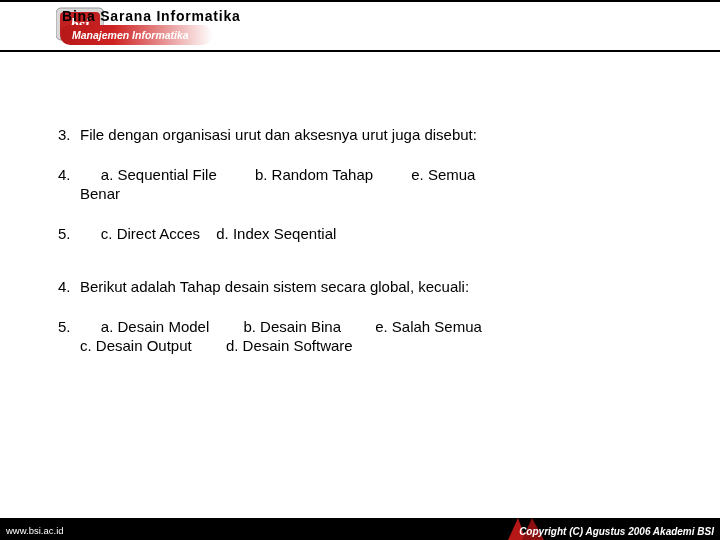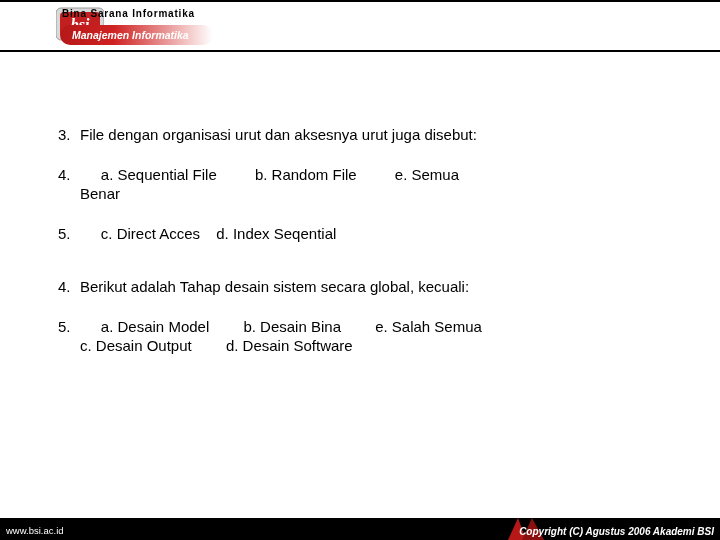--- a/index.html
+++ b/index.html
@@ -5,21 +5,21 @@
   * { margin: 0; padding: 0; box-sizing: border-box; }
   html, body { width: 720px; height: 540px; font-family: Arial, Helvetica, sans-serif; background: #fff; color: #000; }
   .page { position: relative; width: 720px; height: 540px; overflow: hidden; }
 
   
   .hdr { position: relative; height: 60px; }
   .hdr-top { position: absolute; left: 0; top: 0; width: 100%; height: 2px; background: #000; }
   .hdr-bottom { position: absolute; left: 0; top: 50px; width: 100%; height: 2px; background: #000; }
   .badge { position: absolute; left: 8px; top: 4px; width: 48px; height: 40px; padding-left: 48px; }
   .badge svg { display: block; }
-  .title1 { position: absolute; left: 62px; top: 8px; font-size: 10px; font-weight: bold; color: #000; letter-spacing: .8px; }
+  .title1 { position: absolute; left: 62px; top: 8px; font-size: 14px; font-weight: bold; color: #000; letter-spacing: .8px; }
   .tagline-wrap { position: absolute; left: 60px; top: 25px; height: 20px; border-radius: 10px;
     background: linear-gradient(to right, #b61818 0%, #cf2222 35%, #fff 100%);
     padding: 0 24px 16px 12px; }
   .tagline { font-size: 10.5px; font-weight: bold; font-style: italic; color: #fff; line-height: 20px; white-space: nowrap; }
 
   
   .content { position: absolute; left: 58px; top: 125px; width: 620px; font-size: 15px; line-height: 1.3; }
   .row { display: flex; margin-bottom: 20px; }
   .num { width: 22px; flex: 0 0 22px; }
   .txt { flex: 1; }
@@ -61,21 +61,21 @@
     <div class="row">
       <div class="num">3.</div>
       <div class="txt">File dengan organisasi urut dan aksesnya urut juga disebut:</div>
     </div>
 
     <div class="row">
       <div class="num">4.</div>
       <div class="txt opts">
         &nbsp;&nbsp;&nbsp;&nbsp;
         <span class="opt">a. Sequential File</span>
-        <span class="opt">b. Random File</span>
+        <span class="opt">b. Random Tahap</span>
         <span class="opt">e. Semua</span>
         <br>
         <span>Benar</span>
       </div>
     </div>
 
     <div class="row">
       <div class="num">5.</div>
       <div class="txt opts">
         &nbsp;&nbsp;&nbsp;&nbsp;

